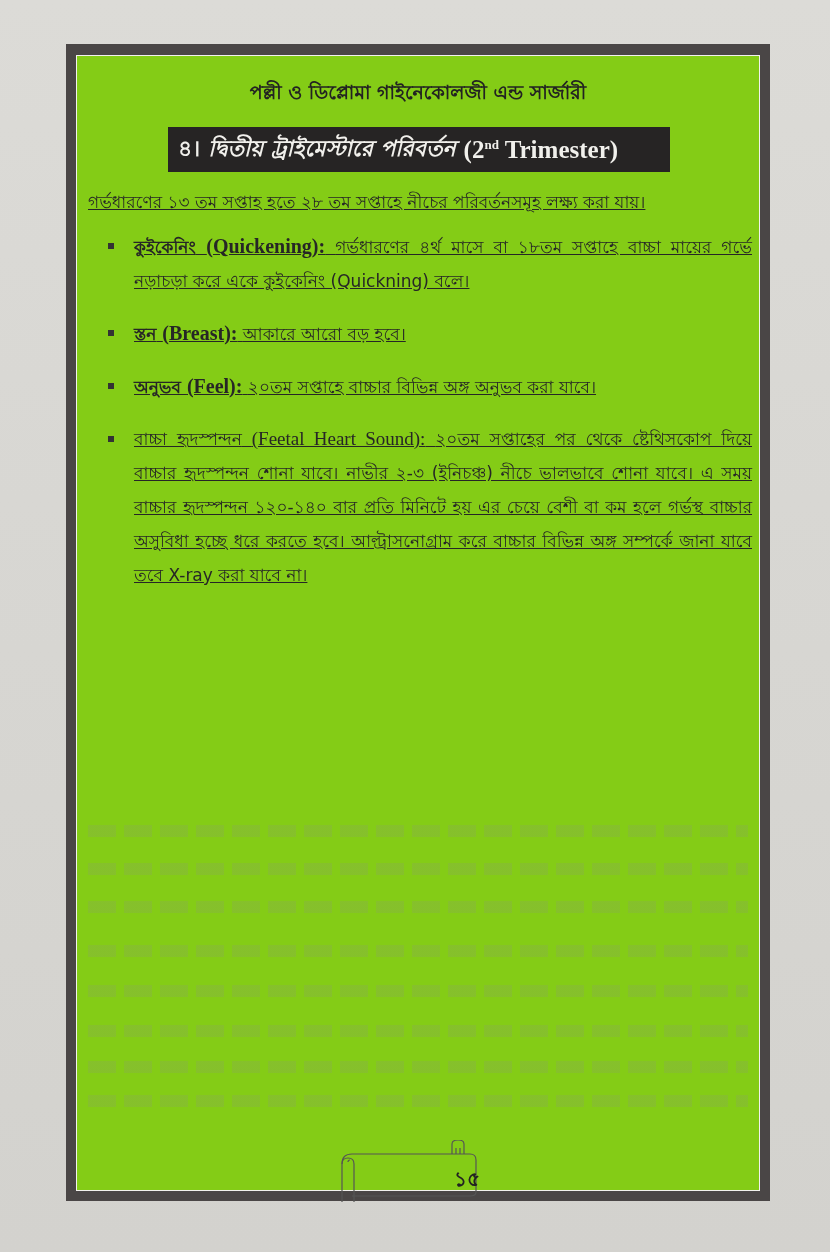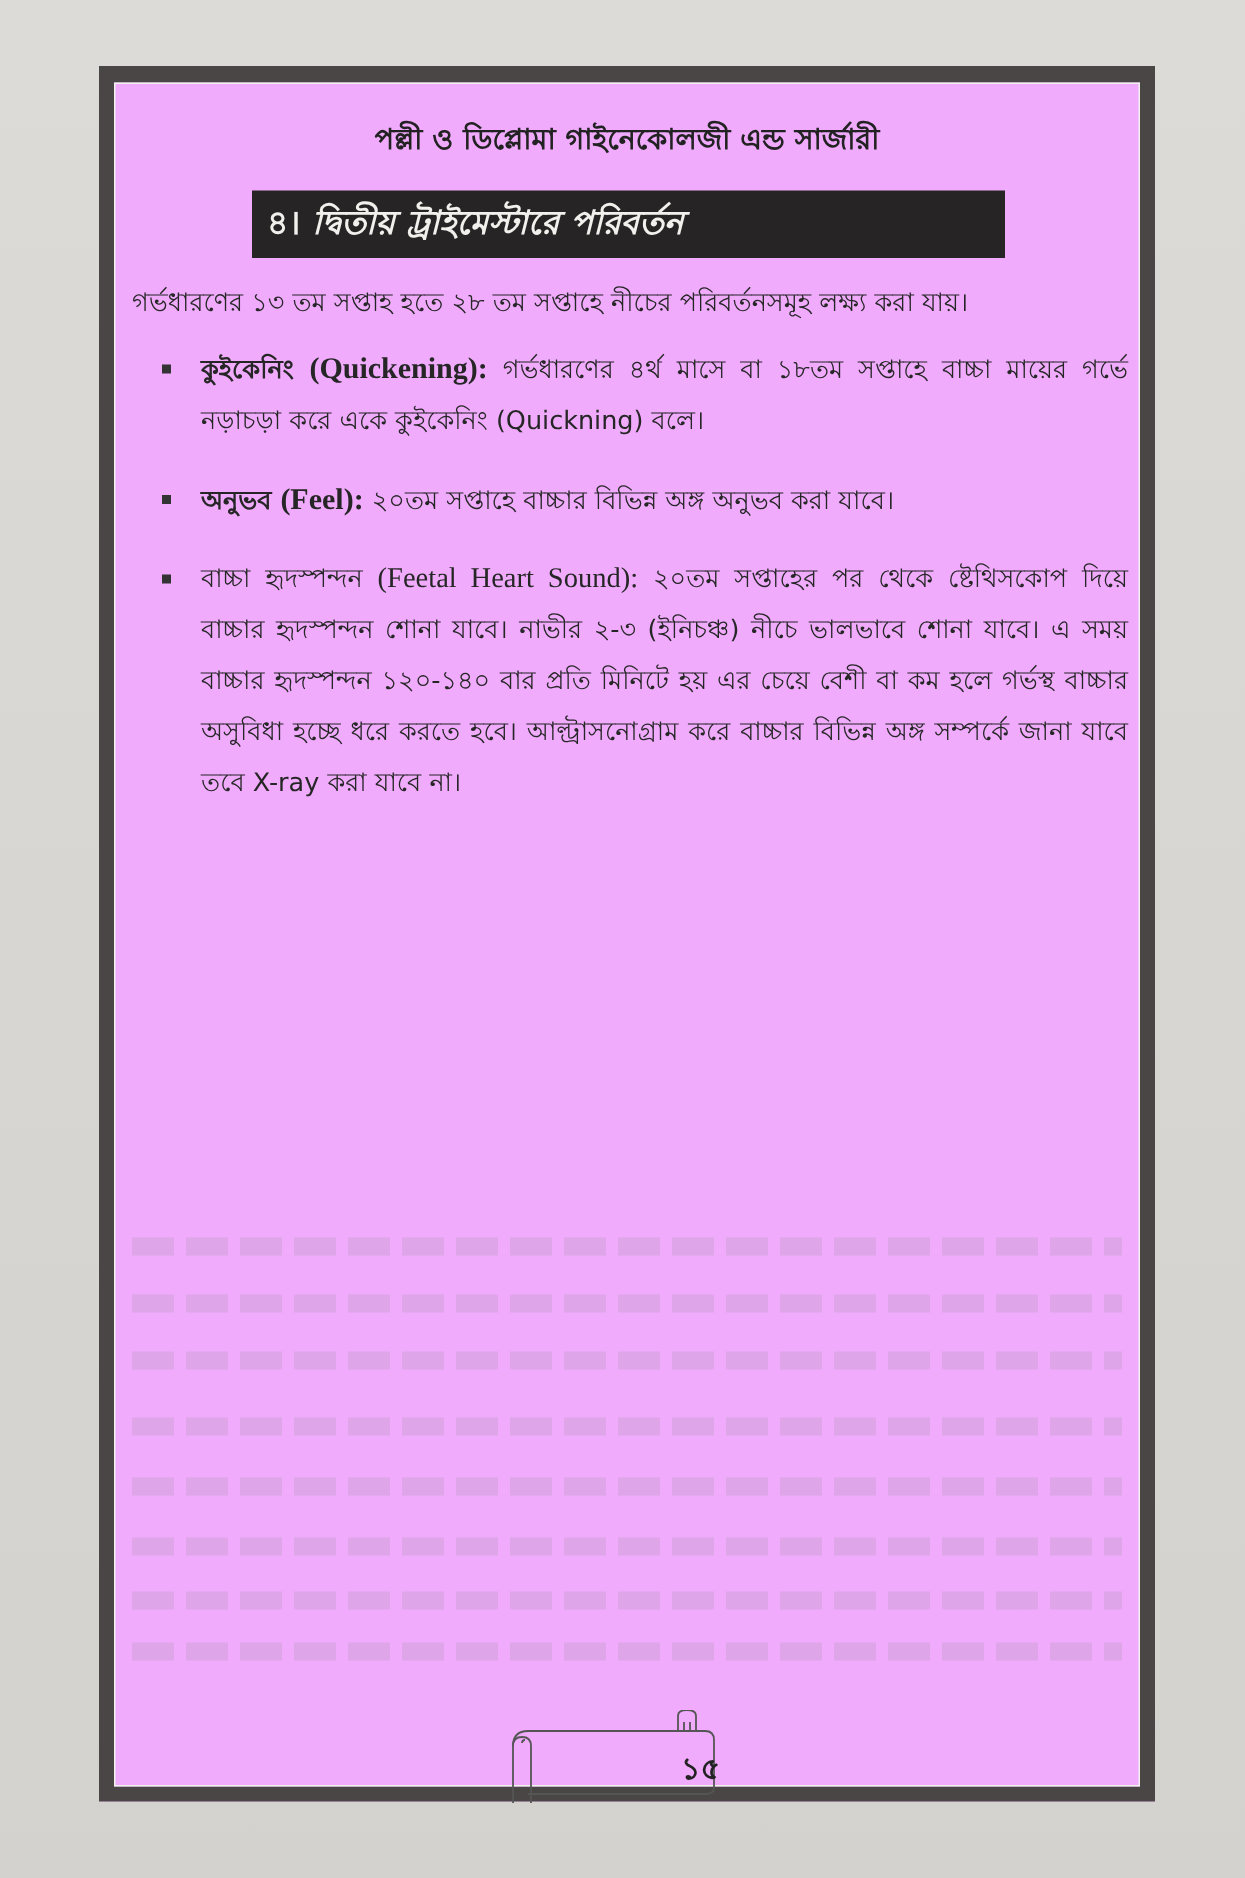--- a/index.html
+++ b/index.html
@@ -12,21 +12,21 @@
     }
     .paper {
       position: absolute; left: 0; top: 0; width: 830px; height: 1252px;
       background: linear-gradient(180deg, #dcdbd7 0%, #d8d7d3 40%, #d3d2ce 100%);
     }
     .frame {
       position: absolute; left: 66px; top: 44px; width: 704px; height: 1157px;
       box-sizing: border-box;
       border: 10px solid #4a4646;
       border-top-width: 11px; border-bottom-width: 10px;
-      background: #f0abfc;
+      background: #84cc16;
     }
     .inner-line {
       position: absolute; left: 0; top: 0; right: 0; bottom: 0;
       border: 1px solid #f2f1ee;
     }
     .bleed {
       position: absolute; left: 12px; right: 12px; height: 12px;
       background: repeating-linear-gradient(90deg, rgba(140,140,140,0.18) 0 28px, rgba(0,0,0,0) 28px 36px);
     }
     .header-title {
@@ -40,21 +40,21 @@
       box-sizing: border-box; padding-left: 10px;
       display: flex; align-items: center; white-space: nowrap;
       font-size: 22px; font-weight: bold;
       font-family: "DejaVu Sans", sans-serif;
     }
     .banner .en { font-family: "Liberation Serif", serif; font-size: 25px; margin-left: 8px; }
     .banner sup { font-size: 13px; }
     .content {
       position: absolute; left: 12px; right: 8px; top: 130px;
       font-size: 17px; line-height: 34px;
-      font-family: "DejaVu Sans", sans-serif; color: #262626;
+      font-family: "DejaVu Sans", sans-serif; color: #262626; text-decoration: underline;
     }
     .intro { margin: 0 0 10px 0; text-align: justify; }
     ul.points { list-style: none; margin: 0; padding: 0; }
     ul.points li { position: relative; padding-left: 46px; margin-bottom: 18px; text-align: justify; }
     .bullet {
       position: absolute; left: 20px; top: 14px; width: 6px; height: 6px; background: #333;
     }
     .term { font-weight: bold; }
     .term .en { font-family: "Liberation Serif", serif; font-size: 20px; }
     .en-inline { font-family: "Liberation Serif", serif; font-size: 19px; }
@@ -81,30 +81,36 @@
   <div class="bleed" style="top:930px;"></div>
   <div class="bleed" style="top:970px;"></div>
   <div class="bleed" style="top:1006px;"></div>
   <div class="bleed" style="top:1040px;"></div>
 
   <div class="header-title">পল্লী ও ডিপ্লোমা গাইনেকোলজী এন্ড সার্জারী</div>
 
   <div class="banner">
     <span>৪।</span>
     <span style="margin-left:8px;font-style:italic;">দ্বিতীয় ট্রাইমেস্টারে পরিবর্তন</span>
+    <span class="en"><span>(2</span><sup>nd</sup><span> Trimester)</span></span>
   </div>
 
   <div class="content">
     <p class="intro">গর্ভধারণের ১৩ তম সপ্তাহ হতে ২৮ তম সপ্তাহে নীচের পরিবর্তনসমূহ লক্ষ্য করা যায়।</p>
 
     <ul class="points">
       <li>
         <span class="bullet"></span>
         <span class="term"><span>কুইকেনিং</span> <span class="en">(Quickening):</span></span>
         <span>গর্ভধারণের ৪র্থ মাসে বা ১৮তম সপ্তাহে বাচ্চা মায়ের গর্ভে নড়াচড়া করে একে কুইকেনিং (Quickning) বলে।</span>
+      </li>
+      <li>
+        <span class="bullet"></span>
+        <span class="term"><span>স্তন</span> <span class="en">(Breast):</span></span>
+        <span>আকারে আরো বড় হবে।</span>
       </li>
       <li>
         <span class="bullet"></span>
         <span class="term"><span>অনুভব</span> <span class="en">(Feel):</span></span>
         <span>২০তম সপ্তাহে বাচ্চার বিভিন্ন অঙ্গ অনুভব করা যাবে।</span>
       </li>
       <li>
         <span class="bullet"></span>
         <span><span>বাচ্চা হৃদস্পন্দন</span> <span class="en-inline">(Feetal Heart Sound):</span></span>
         <span>২০তম সপ্তাহের পর থেকে ষ্টেথিসকোপ দিয়ে বাচ্চার হৃদস্পন্দন শোনা যাবে। নাভীর ২-৩ (ইনিচঞ্চ) নীচে ভালভাবে শোনা যাবে। এ সময় বাচ্চার হৃদস্পন্দন ১২০-১৪০ বার প্রতি মিনিটে হয় এর চেয়ে বেশী বা কম হলে গর্ভস্থ বাচ্চার অসুবিধা হচ্ছে ধরে করতে হবে। আল্ট্রাসনোগ্রাম করে বাচ্চার বিভিন্ন অঙ্গ সম্পর্কে জানা যাবে তবে X-ray করা যাবে না।</span>

